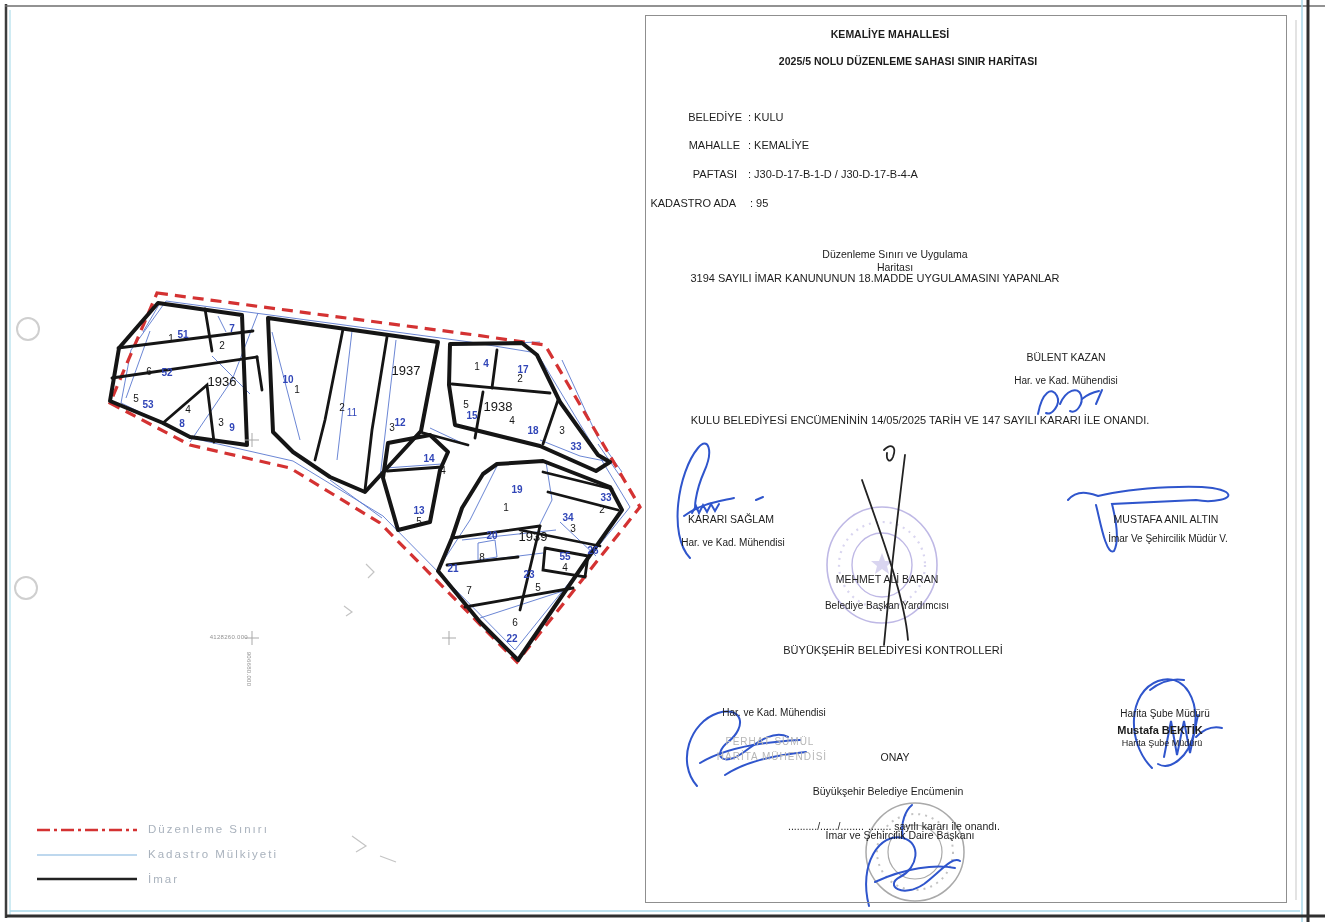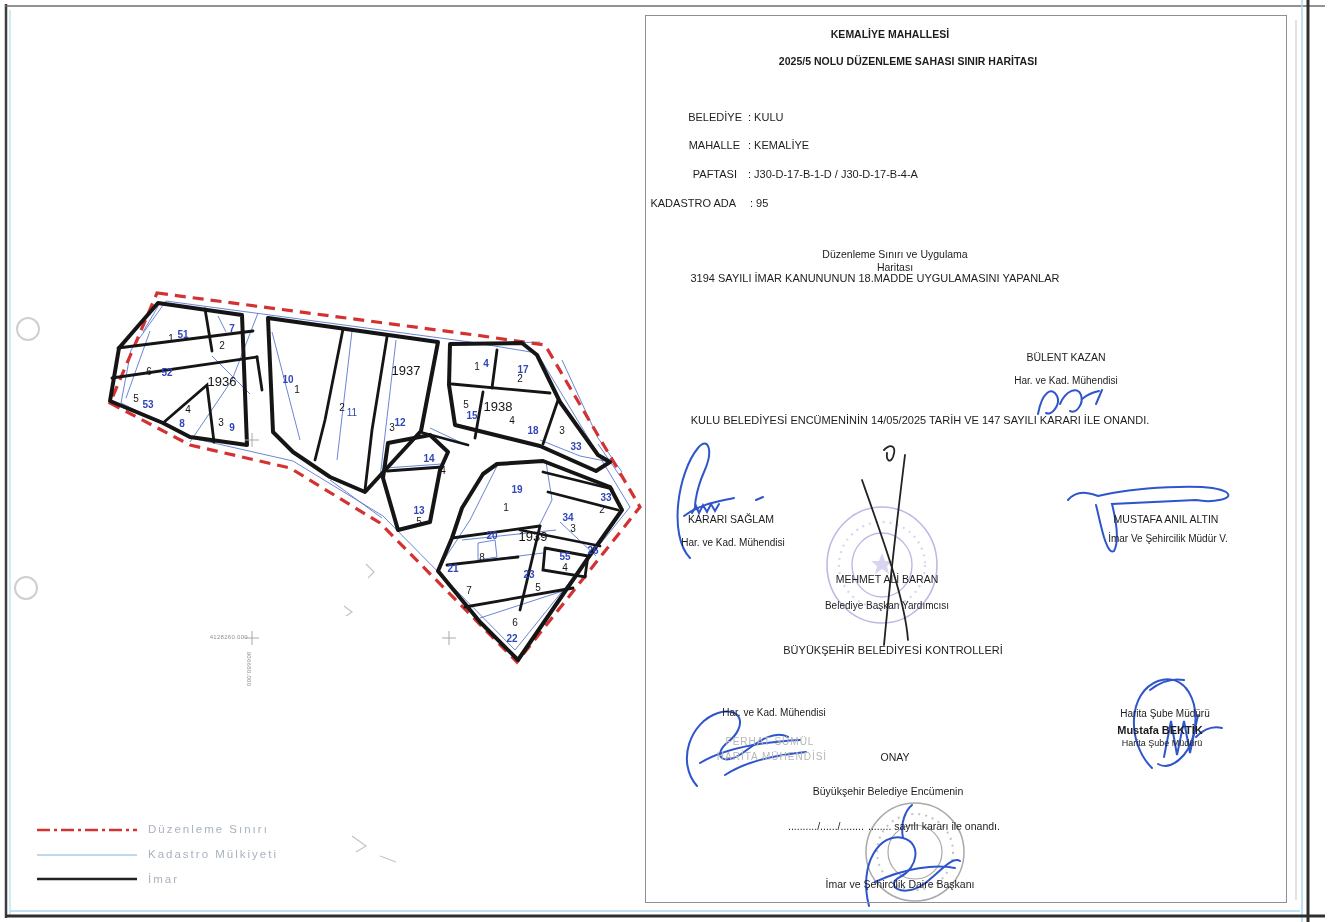--- a/index.html
+++ b/index.html
@@ -251,21 +251,21 @@
   <div class="t fs10 gray-stamp" style="left:772px;top:756px;">HARİTA MÜHENDİSİ</div>
 
   <div class="t fs10" style="left:1165px;top:713px;">Harita Şube Müdürü</div>
   <div class="t fs11 bold" style="left:1160px;top:730px;">Mustafa BEKTİK</div>
   <div class="t" style="left:1162px;top:744px;font-size:9px;">Harita Şube Müdürü</div>
 
   <div class="t fs105" style="left:895px;top:758px;">ONAY</div>
   <div class="t fs105" style="left:888px;top:792px;">Büyükşehir Belediye Encümenin</div>
   <div class="t fs105 tl" style="left:788px;top:827px;">........../....../........</div>
   <div class="t fs105 tl" style="left:868px;top:827px;">........ sayılı kararı ile onandı.</div>
-  <div class="t fs105" style="left:900px;top:885px;">İmar  ve Şehircilik Daire Başkanı</div>
+  <div class="t fs105" style="left:900px;top:836px;">İmar  ve Şehircilik Daire Başkanı</div>
 
   <div class="t tl legend-label" style="left:148px;top:829px;">Düzenleme Sınırı</div>
   <div class="t tl legend-label" style="left:148px;top:854px;">Kadastro Mülkiyeti</div>
   <div class="t tl legend-label" style="left:148px;top:879px;">İmar</div>
 
   <div class="t tr coord" style="left:248px;top:637px;">4128260.000</div>
   <div class="t coord" style="left:249px;top:669px;transform:translate(-50%,-50%) rotate(90deg);">906680.000</div>
 
 </div>
 

